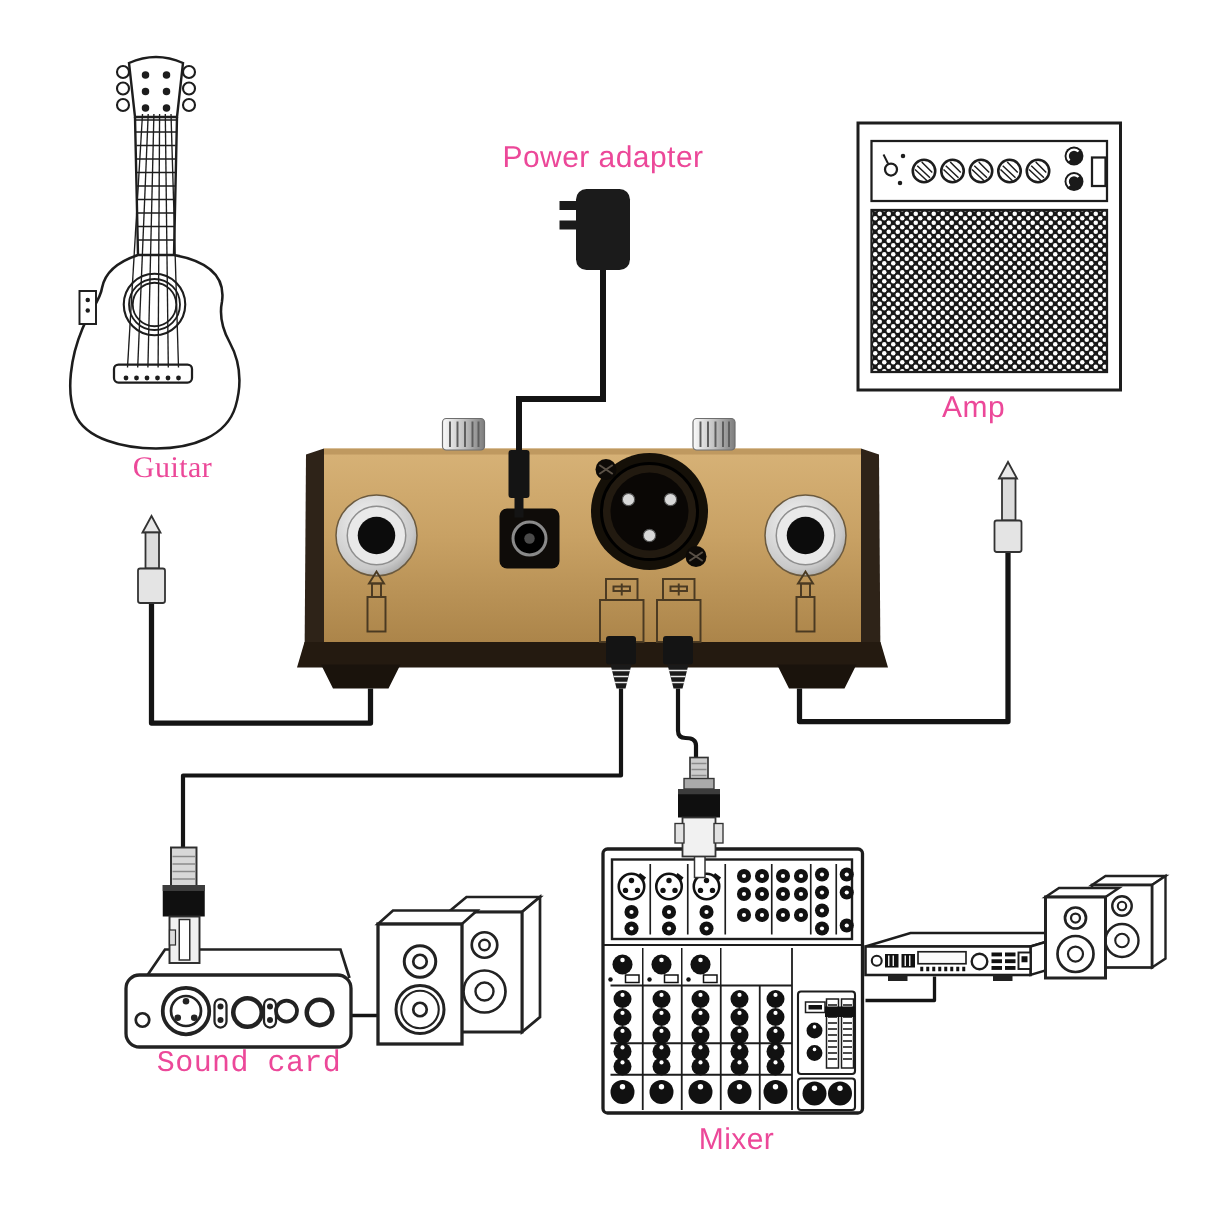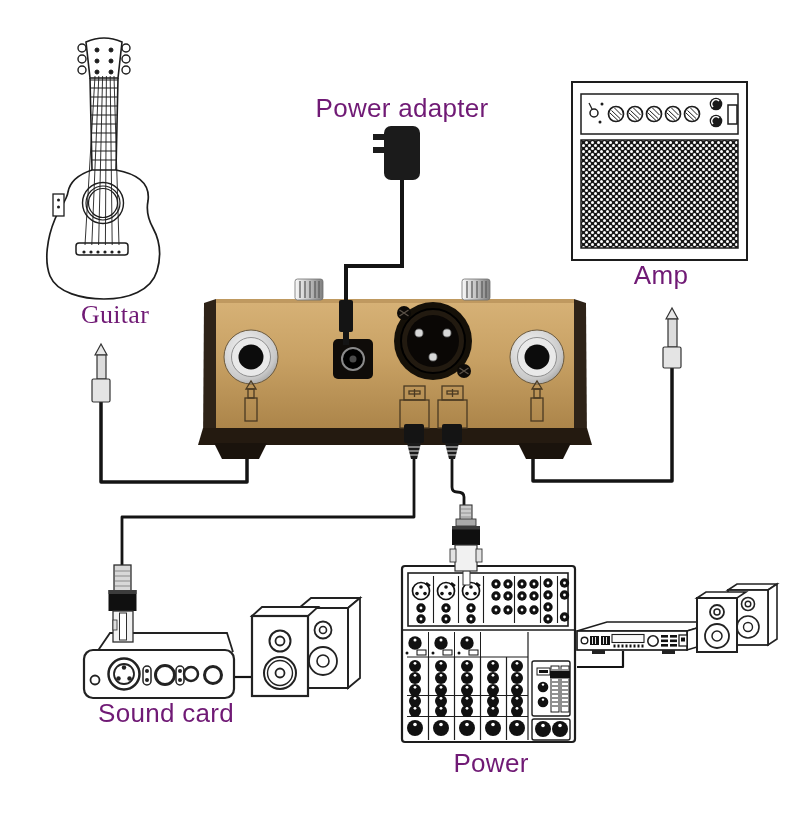--- a/index.html
+++ b/index.html
@@ -1,20 +1,20 @@
 <!DOCTYPE html>
 <html><head>
 <meta charset="utf-8">
 <style>
   html,body{margin:0;padding:0;background:#ffffff;}
   #stage{position:relative;width:807px;height:816px;background:#ffffff;overflow:hidden;
          font-family:"Liberation Sans","DejaVu Sans",sans-serif;}
   #stage svg{position:absolute;left:0;top:0;}
   .lbl{position:absolute;transform:translateX(-50%);white-space:nowrap;
-       font-size:26px;color:#701a75;letter-spacing:.3px;line-height:1;}
+       font-size:20px;color:#ec4899;letter-spacing:.3px;line-height:1;}
 </style>
 </head>
 <body>
 
 <div id="stage">
 
 <svg width="807" height="816" viewBox="0 0 807 816">
   <defs>
     <linearGradient id="tanGrad" x1="0" y1="0" x2="0" y2="1">
       <stop offset="0" stop-color="#d7b277"></stop>
@@ -435,17 +435,17 @@
     <rect x="697" y="598" width="40" height="54" stroke-width="2"></rect>
     <circle cx="717" cy="612" r="7" fill="none" stroke-width="1.8"></circle>
         <circle cx="717" cy="612" r="3" fill="none" stroke-width="1.5"></circle>
     <circle cx="717" cy="636" r="12" fill="none" stroke-width="1.8"></circle>
         <circle cx="717" cy="636" r="5" fill="none" stroke-width="1.5"></circle>
   </g>
 </svg>
 
 <div class="lbl" style="left:115px;top:302px;font-family:Liberation Serif, serif;">Guitar</div>
 <div class="lbl" style="left:402px;top:95px;">Power adapter</div>
-<div class="lbl" style="left:649px;top:262px;margin-left:12px;">Amp</div>
-<div class="lbl" style="left:166px;top:700px;">Sound card</div>
-<div class="lbl" style="left:491px;top:750px;">Power</div>
+<div class="lbl" style="left:649px;top:262px;">Amp</div>
+<div class="lbl" style="left:166px;top:700px;font-family:Liberation Mono, monospace;">Sound card</div>
+<div class="lbl" style="left:491px;top:750px;">Mixer</div>
 
 </div>
 
 </body></html>

